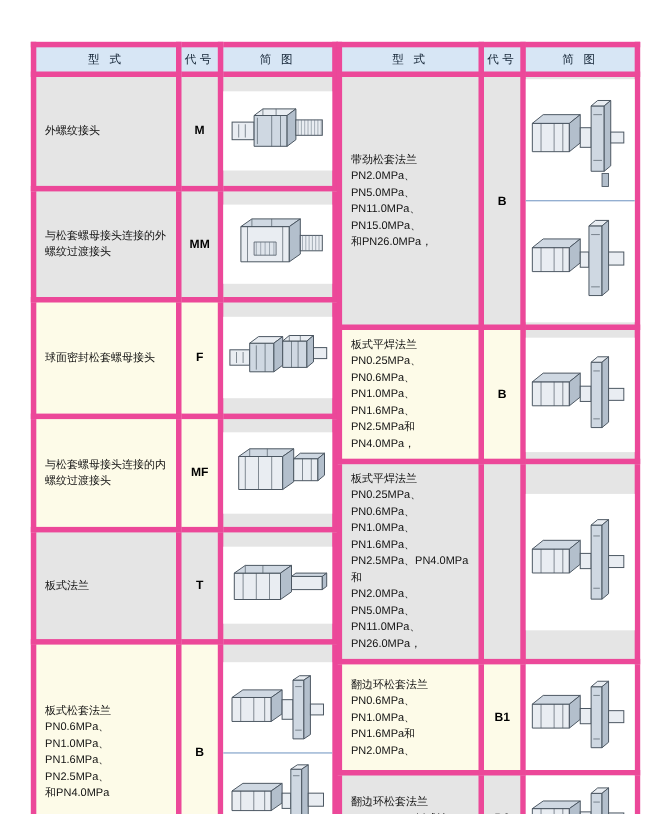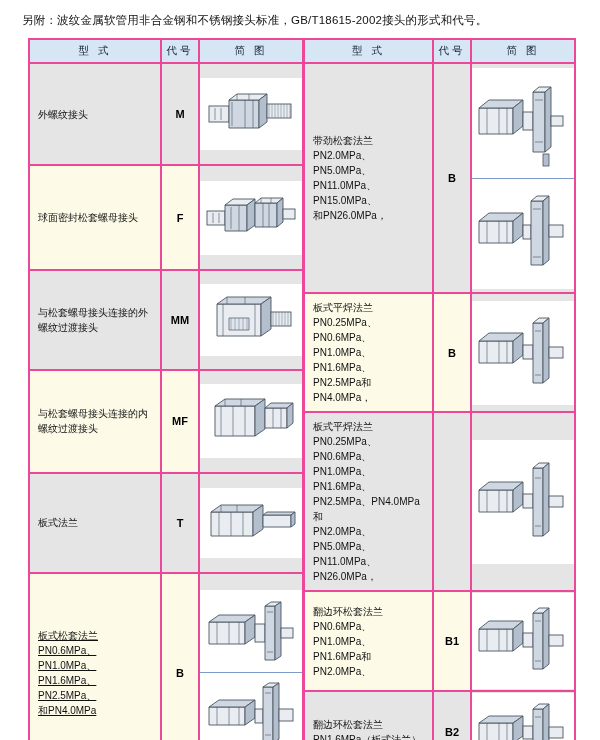--- a/index.html
+++ b/index.html
@@ -21,21 +21,21 @@
   .tables{
     position:absolute;left:28px;top:38px;width:545px;
     display:flex;gap:0;
   }
   table{
     border-collapse:collapse;
     table-layout:fixed;
     font-size:10px;
   }
   td,th{
-    border:2px solid #ec4899;
+    border:5px solid #ec4899;
     vertical-align:middle;
     padding:0;
   }
   thead th{
     background:#d7e6f5;
     height:22px;
     font-weight:normal;
     font-size:10.5px;
     letter-spacing:3px;
     text-align:center;
@@ -77,21 +77,20 @@
   .mtl-m{fill:#cfd8e2;}
   .mtl-d{fill:#b3bfcc;}
   .lnt{stroke:#4a5560;stroke-width:0.6;fill:none;}
   .hatch{stroke:#6b7785;stroke-width:0.5;}
 </style>
 </head>
 <body>
 
 <div class="page">
 
-  <div class="doc-title">另附：波纹金属软管用非合金钢和不锈钢接头标准，GB/T18615-2002接头的形式和代号。</div>
 
   <div class="tables">
 
     <table class="t-left">
       <colgroup>
           <col class="col-type">
           <col class="col-code">
           <col class="col-fig">
         </colgroup>
       <thead>
@@ -137,53 +136,20 @@
                     <line x1="52" y1="22" x2="52" y2="50"></line>
                     <line x1="36" y1="16" x2="36" y2="22"></line>
                     <line x1="48" y1="16" x2="48" y2="22"></line>
                   </g>
                 </g>
               </svg>
             </div>
           </td>
         </tr>
 
-        <tr style="height:90px;">
-          <td class="cell-type yellow">
-            <span>球面密封松套螺母接头</span>
-          </td>
-          <td class="cell-code yellow">
-            <span>F</span>
-          </td>
-          <td class="white">
-            <div class="fig">
-              <svg width="100" height="74" viewBox="0 0 100 74">
-                <rect x="6" y="30" width="18" height="14" class="mtl-l" stroke="#4a5560" stroke-width="0.9"></rect>
-                <path d="M24 24 L46 24 L46 50 L24 50 Z" class="mtl-m" stroke="#4a5560" stroke-width="0.9"></path>
-                <path d="M24 24 L32 18 L54 18 L46 24 Z" class="mtl-l" stroke="#4a5560" stroke-width="0.9"></path>
-                <path d="M46 24 L54 18 L54 44 L46 50 Z" class="mtl-d" stroke="#4a5560" stroke-width="0.9"></path>
-                <path d="M54 22 L76 22 L76 46 L54 46 Z" class="mtl-m" stroke="#4a5560" stroke-width="0.9"></path>
-                <path d="M54 22 L60 17 L82 17 L76 22 Z" class="mtl-l" stroke="#4a5560" stroke-width="0.9"></path>
-                <path d="M76 22 L82 17 L82 41 L76 46 Z" class="mtl-d" stroke="#4a5560" stroke-width="0.9"></path>
-                <rect x="82" y="28" width="12" height="10" class="mtl-l" stroke="#4a5560" stroke-width="0.9"></rect>
-                <g class="lnt">
-                  <line x1="12" y1="32" x2="12" y2="42"></line>
-                  <line x1="18" y1="32" x2="18" y2="42"></line>
-                  <line x1="30" y1="26" x2="30" y2="48"></line>
-                  <line x1="38" y1="24" x2="38" y2="50"></line>
-                  <line x1="62" y1="22" x2="62" y2="46"></line>
-                  <line x1="68" y1="22" x2="68" y2="46"></line>
-                  <line x1="60" y1="17" x2="60" y2="22"></line>
-                  <line x1="70" y1="17" x2="70" y2="22"></line>
-                </g>
-              </svg>
-            </div>
-          </td>
-        </tr>
-
         <tr style="height:86px;">
           <td class="cell-type white">
             <span style="white-space:pre-line;">与松套螺母接头连接的外螺纹过渡接头</span>
           </td>
           <td class="cell-code white">
             <span>MM</span>
           </td>
           <td class="white">
             <div class="fig">
               <svg width="100" height="72" viewBox="0 0 100 72">
@@ -211,20 +177,53 @@
                   <line x1="22" y1="20" x2="22" y2="52"></line>
                   <line x1="54" y1="20" x2="54" y2="52"></line>
                   <line x1="26" y1="13" x2="26" y2="20"></line>
                   <line x1="44" y1="13" x2="44" y2="20"></line>
                 </g>
               </svg>
             </div>
           </td>
         </tr>
 
+        <tr style="height:90px;">
+          <td class="cell-type yellow">
+            <span>球面密封松套螺母接头</span>
+          </td>
+          <td class="cell-code yellow">
+            <span>F</span>
+          </td>
+          <td class="white">
+            <div class="fig">
+              <svg width="100" height="74" viewBox="0 0 100 74">
+                <rect x="6" y="30" width="18" height="14" class="mtl-l" stroke="#4a5560" stroke-width="0.9"></rect>
+                <path d="M24 24 L46 24 L46 50 L24 50 Z" class="mtl-m" stroke="#4a5560" stroke-width="0.9"></path>
+                <path d="M24 24 L32 18 L54 18 L46 24 Z" class="mtl-l" stroke="#4a5560" stroke-width="0.9"></path>
+                <path d="M46 24 L54 18 L54 44 L46 50 Z" class="mtl-d" stroke="#4a5560" stroke-width="0.9"></path>
+                <path d="M54 22 L76 22 L76 46 L54 46 Z" class="mtl-m" stroke="#4a5560" stroke-width="0.9"></path>
+                <path d="M54 22 L60 17 L82 17 L76 22 Z" class="mtl-l" stroke="#4a5560" stroke-width="0.9"></path>
+                <path d="M76 22 L82 17 L82 41 L76 46 Z" class="mtl-d" stroke="#4a5560" stroke-width="0.9"></path>
+                <rect x="82" y="28" width="12" height="10" class="mtl-l" stroke="#4a5560" stroke-width="0.9"></rect>
+                <g class="lnt">
+                  <line x1="12" y1="32" x2="12" y2="42"></line>
+                  <line x1="18" y1="32" x2="18" y2="42"></line>
+                  <line x1="30" y1="26" x2="30" y2="48"></line>
+                  <line x1="38" y1="24" x2="38" y2="50"></line>
+                  <line x1="62" y1="22" x2="62" y2="46"></line>
+                  <line x1="68" y1="22" x2="68" y2="46"></line>
+                  <line x1="60" y1="17" x2="60" y2="22"></line>
+                  <line x1="70" y1="17" x2="70" y2="22"></line>
+                </g>
+              </svg>
+            </div>
+          </td>
+        </tr>
+
         <tr style="height:88px;padding-left:44px;">
           <td class="cell-type yellow">
             <span style="white-space:pre-line;">与松套螺母接头连接的内螺纹过渡接头</span>
           </td>
           <td class="cell-code yellow">
             <span>MF</span>
           </td>
           <td class="white">
             <div class="fig">
               <svg width="100" height="74" viewBox="0 0 100 74">
@@ -271,21 +270,21 @@
                   <line x1="20" y1="17" x2="20" y2="24"></line>
                   <line x1="36" y1="17" x2="36" y2="24"></line>
                 </g>
               </svg>
             </div>
           </td>
         </tr>
 
         <tr style="height:172px;">
           <td class="cell-type yellow">
-            <span style="white-space:pre-line;text-decoration:underline;">板式松套法兰
+            <span style="white-space:pre-line;">板式松套法兰
 PN0.6MPa、PN1.0MPa、
 PN1.6MPa、PN2.5MPa、
 和PN4.0MPa</span>
           </td>
           <td class="cell-code yellow">
             <span>B</span>
           </td>
           <td class="white" style="padding:0;">
             <div class="fig" style="display:flex;flex-direction:column;">
               <div style="flex:1;border-bottom:1px solid #7a9cc6;display:flex;align-items:center;justify-content:center;">

